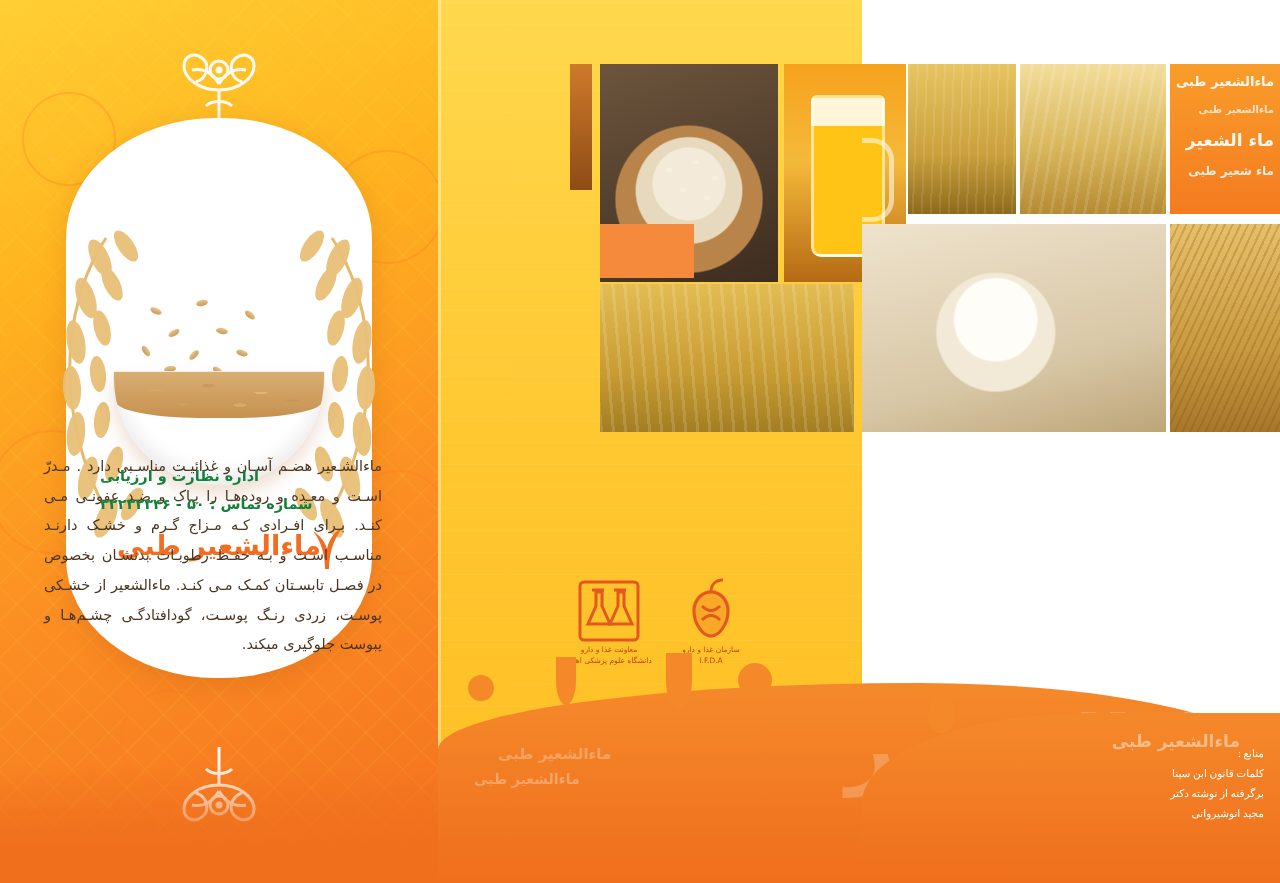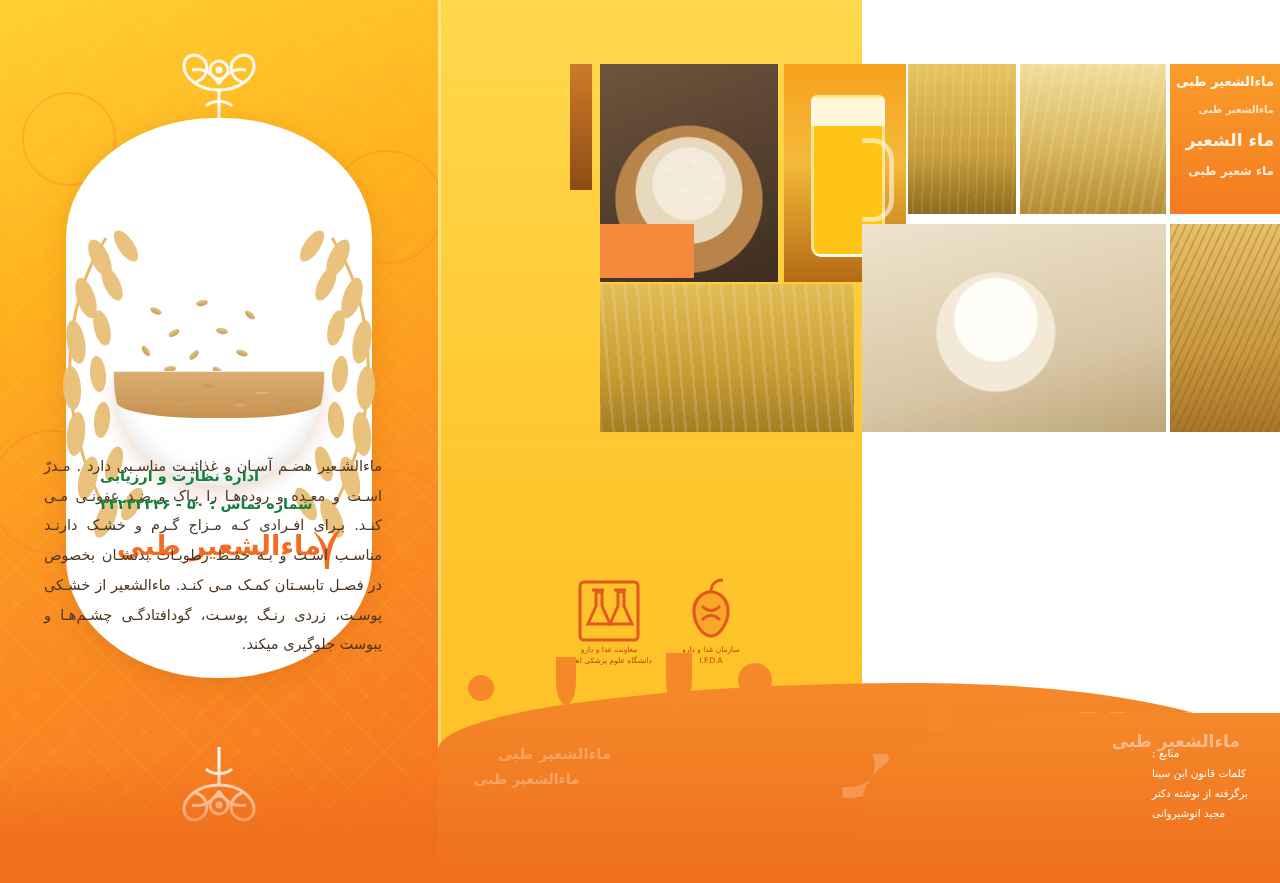--- a/index.html
+++ b/index.html
@@ -189,22 +189,22 @@
   }
   .mid-contact div{text-align:left;}
   .footer-contact{
     position:absolute;left:556px;top:752px;width:288px;
     direction:rtl;text-align:left;color:#ffffff;font-weight:bold;
     font-size:13px;line-height:1.85;
     text-shadow:0 1px 1px rgba(180,70,0,.35);
   }
   .sources{
     position:absolute;left:1152px;top:744px;width:112px;
-    direction:rtl;text-align:left;color:#ffffff;
-    font-size:10.5px;line-height:1.9;
+    direction:rtl;text-align:right;color:#ffffff;
+    font-size:10.5px;line-height:1.9;font-family:Liberation Serif, serif;
   }
 
   
   .logos{position:absolute;left:556px;top:572px;width:280px;height:100px;}
   .logo-box{position:absolute;top:0;width:86px;height:96px;color:#e2581f;}
   .logo-cap{
     position:absolute;top:78px;width:110px;text-align:center;
     font-size:7.5px;color:#c0430c;line-height:1.5;direction:rtl;
   }
 

